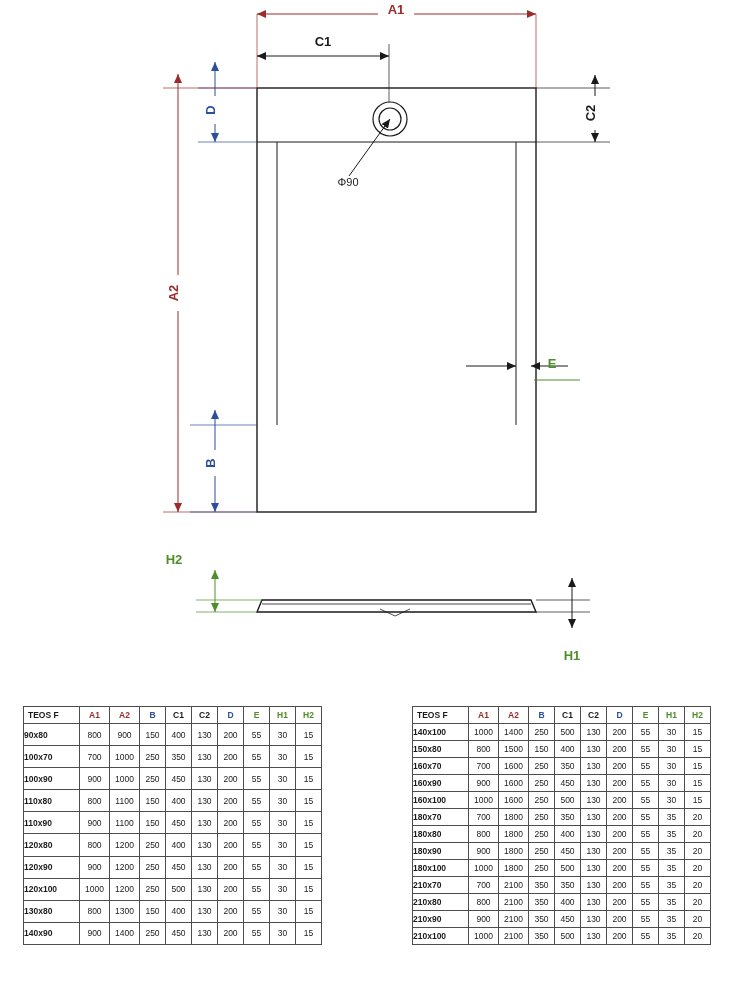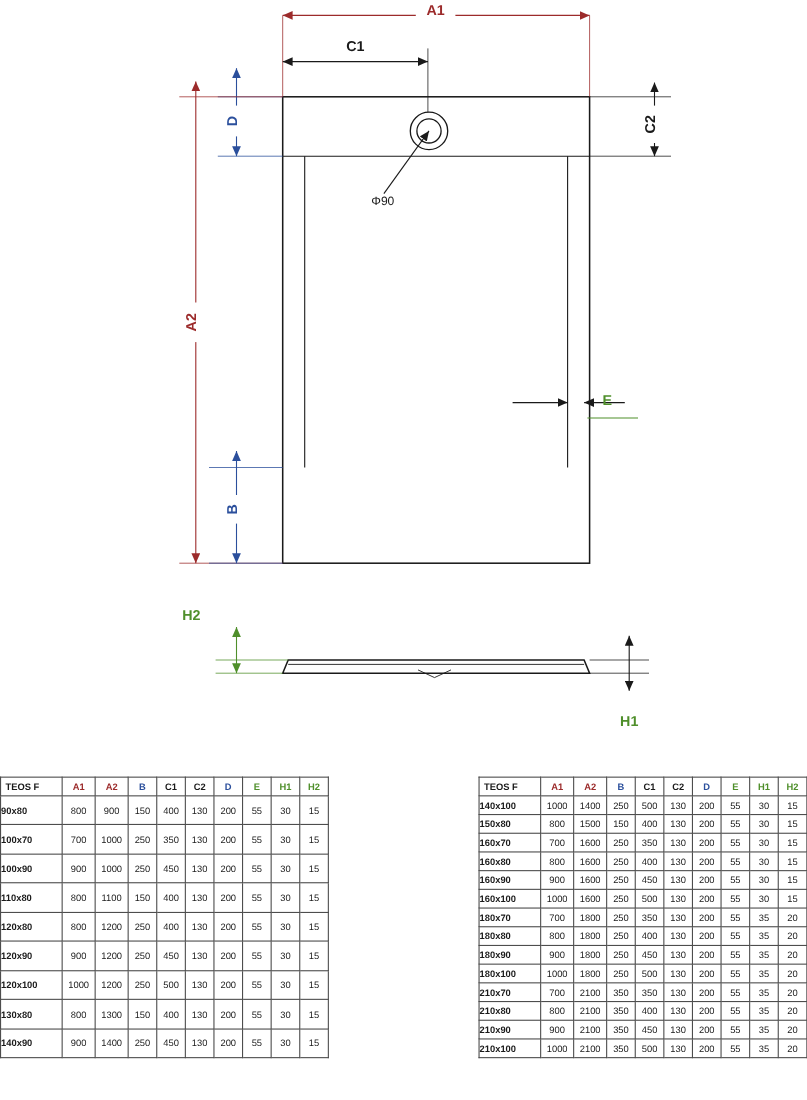--- a/index.html
+++ b/index.html
@@ -22,21 +22,21 @@
     width: 734px;
     height: 700px;
   }
   .tables {
     position: absolute;
     left: 0;
     top: 706px;
     width: 734px;
     display: flex;
     justify-content: space-between;
-    padding: 0 0;
+    padding: 0 23px;
     box-sizing: border-box;
   }
   table.spec {
     border-collapse: collapse;
     font-size: 8.5px;
     table-layout: fixed;
   }
   table.spec th, table.spec td {
     border: 1px solid #4d4d4d;
     text-align: center;
@@ -265,20 +265,32 @@
           <td>1100</td>
           <td>150</td>
           <td>400</td>
           <td>130</td>
           <td>200</td>
           <td>55</td>
           <td>30</td>
           <td>15</td>
         </tr>
         <tr>
+          <td class="name">110x90</td>
+          <td>900</td>
+          <td>1100</td>
+          <td>150</td>
+          <td>450</td>
+          <td>130</td>
+          <td>200</td>
+          <td>55</td>
+          <td>30</td>
+          <td>15</td>
+        </tr>
+        <tr>
           <td class="name">120x80</td>
           <td>800</td>
           <td>1200</td>
           <td>250</td>
           <td>400</td>
           <td>130</td>
           <td>200</td>
           <td>55</td>
           <td>30</td>
           <td>15</td>
@@ -392,32 +404,20 @@
           <td>1600</td>
           <td>250</td>
           <td>350</td>
           <td>130</td>
           <td>200</td>
           <td>55</td>
           <td>30</td>
           <td>15</td>
         </tr>
         <tr>
-          <td class="name">160x80</td>
-          <td>800</td>
-          <td>1600</td>
-          <td>250</td>
-          <td>400</td>
-          <td>130</td>
-          <td>200</td>
-          <td>55</td>
-          <td>30</td>
-          <td>15</td>
-        </tr>
-        <tr>
           <td class="name">160x90</td>
           <td>900</td>
           <td>1600</td>
           <td>250</td>
           <td>450</td>
           <td>130</td>
           <td>200</td>
           <td>55</td>
           <td>30</td>
           <td>15</td>

